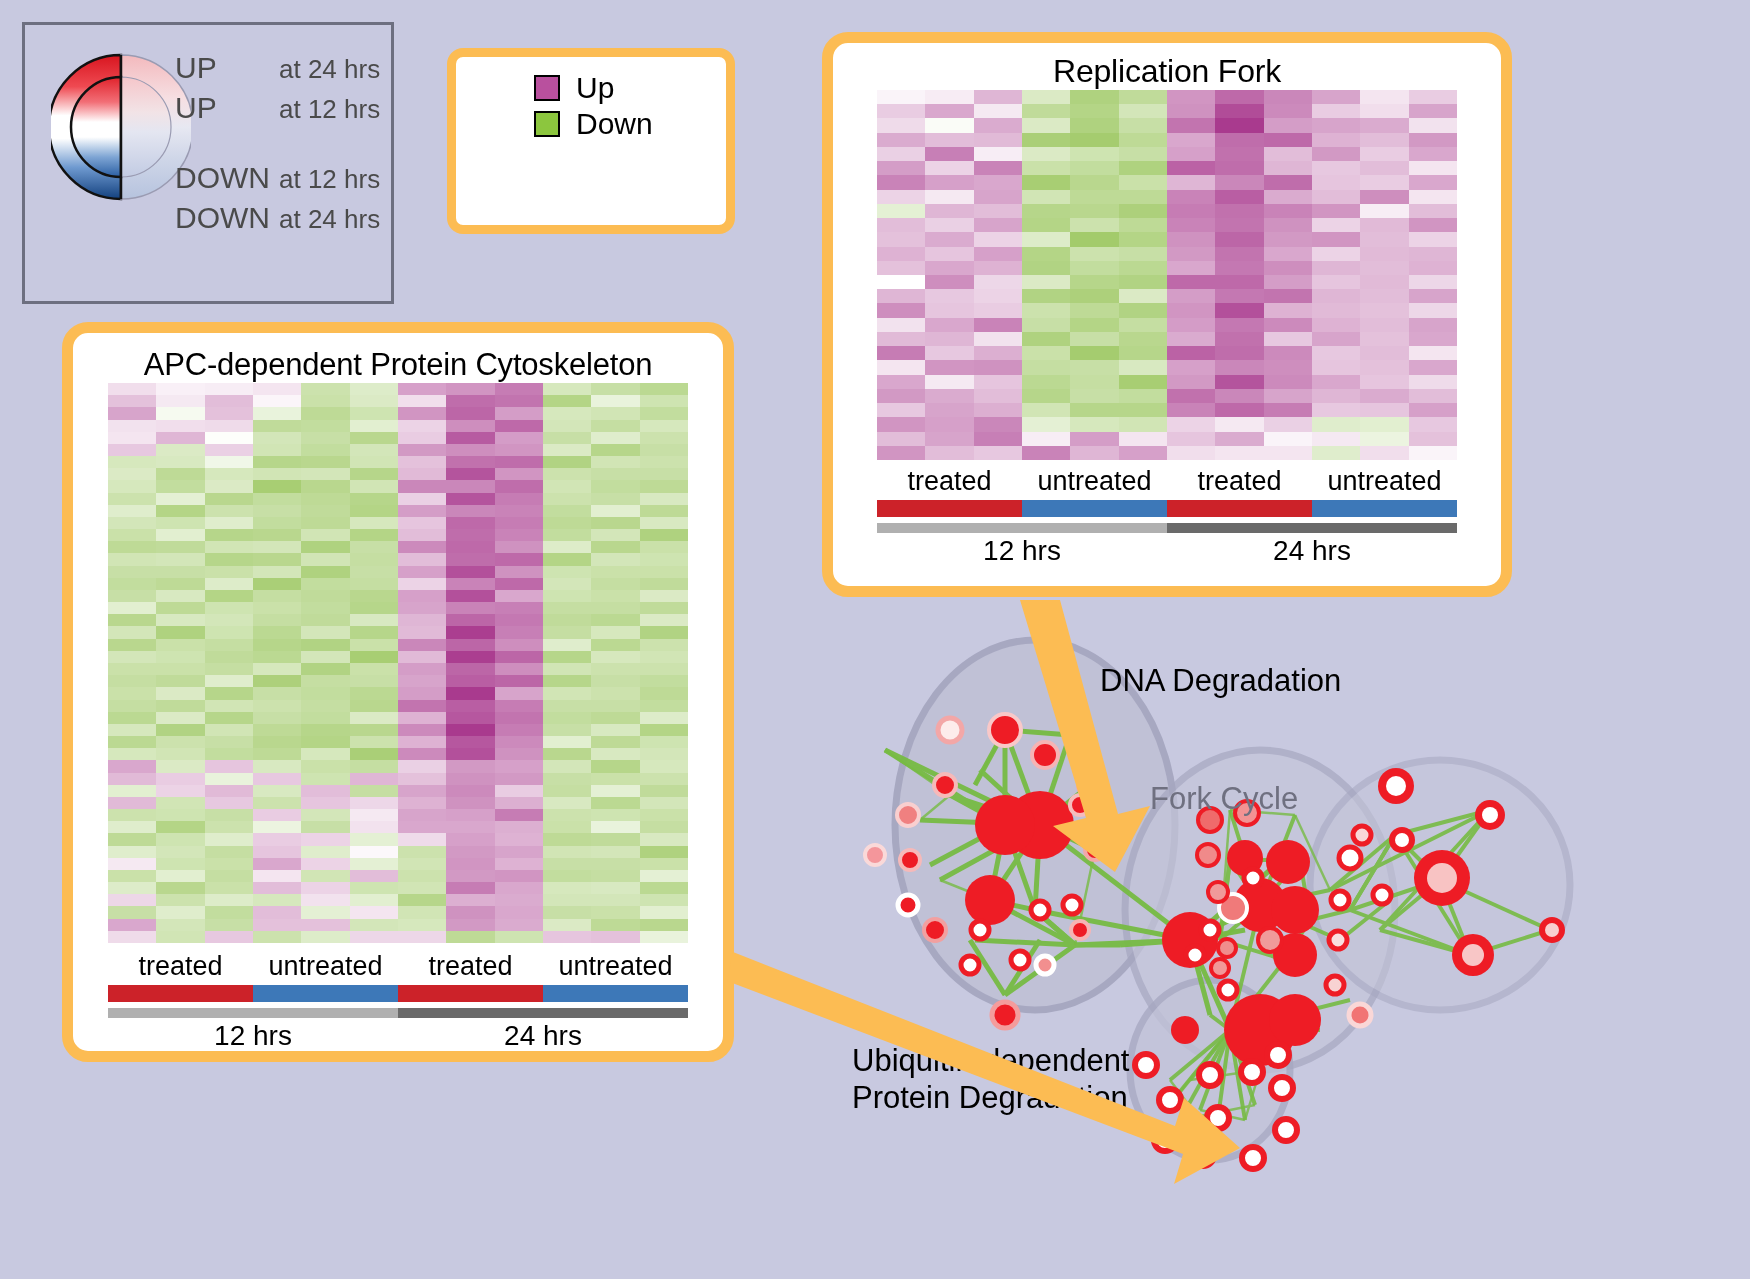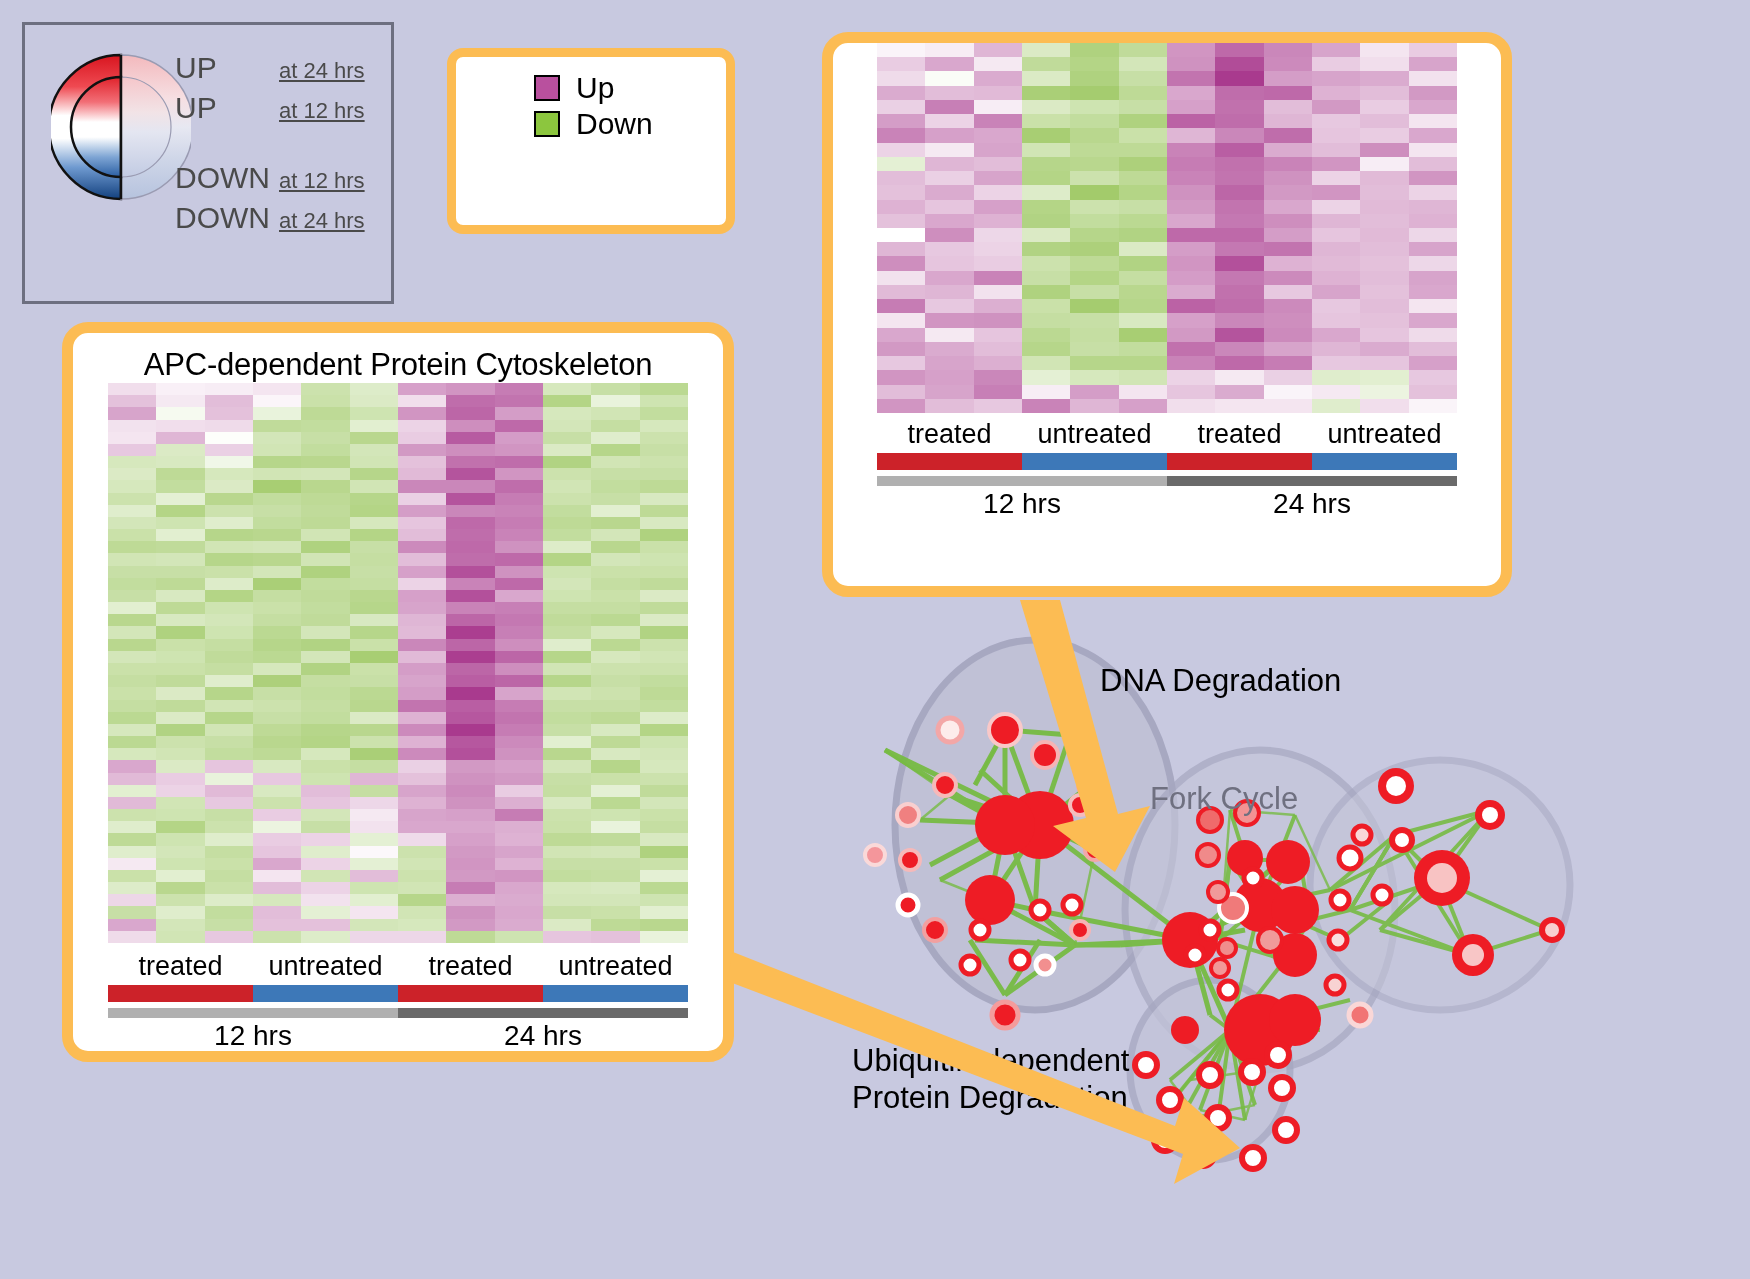--- a/index.html
+++ b/index.html
@@ -14,21 +14,21 @@
 
   
   #color-key{
     position:absolute;left:22px;top:22px;width:372px;height:282px;
     background:#c8c9e0;border:3px solid #6d6f80;box-sizing:border-box;
   }
   #key-ring-wrap{position:absolute;left:26px;top:22px;width:140px;height:160px;}
   #key-labels{position:absolute;left:150px;top:26px;width:215px;}
   .key-row{display:flex;align-items:baseline;height:40px;}
   .key-dir{width:104px;font-size:30px;color:#4a4a4a;}
-  .key-time{font-size:22px;color:#4a4a4a;white-space:nowrap;text-decoration:underline;}
+  .key-time{font-size:26px;color:#4a4a4a;white-space:nowrap;}
   .key-gap{height:30px;}
   #key-foot{position:absolute;left:0;top:196px;width:100%;text-align:center;
             font-size:28px;color:#4a4a4a;line-height:1.22;}
 
   
   #legend-box{
     position:absolute;left:447px;top:48px;width:288px;height:186px;
     background:#ffffff;border:9px solid #fcbc53;border-radius:16px;box-sizing:border-box;
   }
   #legend-title{margin-top:14px;text-align:center;font-size:29px;color:#000;line-height:1.18;}
@@ -147,20 +147,21 @@
       <span class="legend-swatch" style="background:#b9509e"></span>
       <span class="legend-label">Up</span>
     </div>
     <div class="legend-item">
       <span class="legend-swatch" style="background:#8cc63e"></span>
       <span class="legend-label">Down</span>
     </div>
   </div>
 
   <div class="panel" id="panel-replication">
+    <h2 class="panel-title">Replication Fork</h2>
     <div class="heatmap" id="hm-rep" style="width: 580px; height: 370px; grid-template-columns: repeat(12, 1fr); grid-template-rows: repeat(26, 1fr);">
         <div class="hm-cell" style="background:rgb(250,244,249)"></div>
         <div class="hm-cell" style="background:rgb(247,236,244)"></div>
         <div class="hm-cell" style="background:rgb(223,182,213)"></div>
         <div class="hm-cell" style="background:rgb(219,234,197)"></div>
         <div class="hm-cell" style="background:rgb(175,210,127)"></div>
         <div class="hm-cell" style="background:rgb(192,219,154)"></div>
         <div class="hm-cell" style="background:rgb(209,149,194)"></div>
         <div class="hm-cell" style="background:rgb(190,105,169)"></div>
         <div class="hm-cell" style="background:rgb(202,135,186)"></div>

